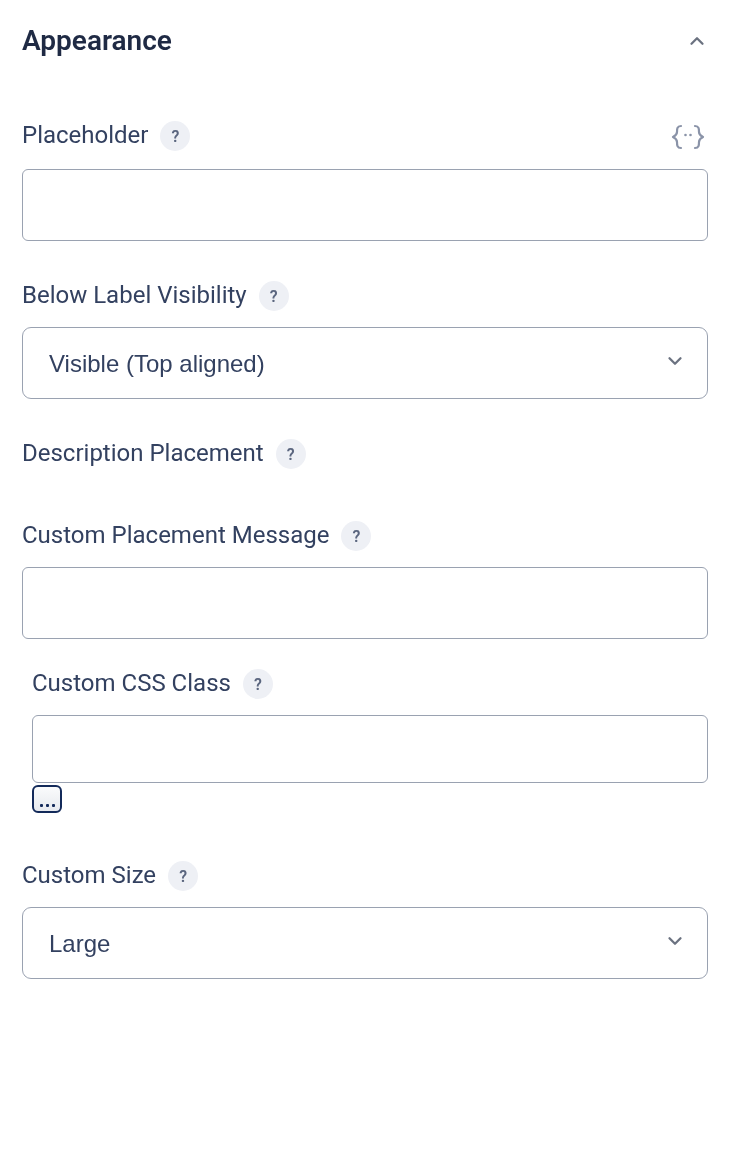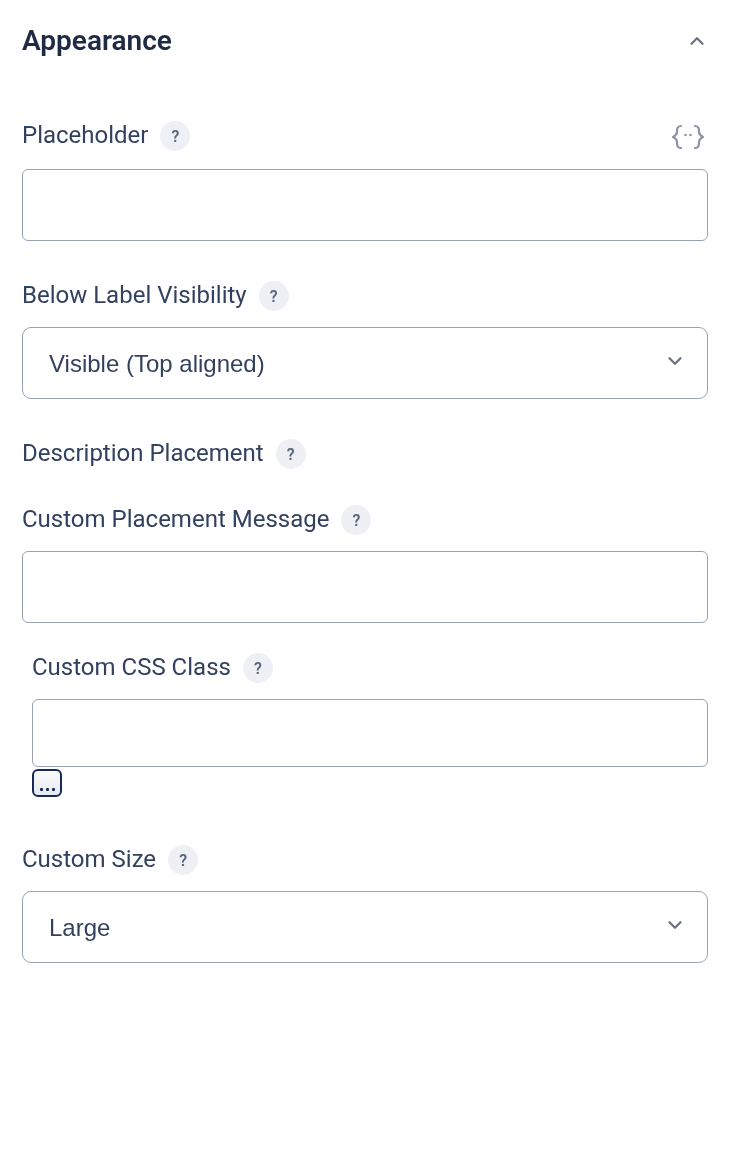--- a/index.html
+++ b/index.html
@@ -171,21 +171,21 @@
         <option>Visible (Top aligned)</option>
       </select>
       <span class="select-chevron">
         <svg width="22" height="22" viewBox="0 0 24 24" fill="none" stroke="currentColor" stroke-width="2.5" stroke-linecap="round" stroke-linejoin="round">
             <polyline points="6 9 12 15 18 9"></polyline>
           </svg>
       </span>
     </div>
   </div>
 
-  <div class="field-block" style="margin-bottom:36px;">
+  <div class="field-block" style="margin-bottom:52px;">
     <div class="field-label-row">
       <span class="field-label">Description Placement</span>
       <span class="help">?</span>
     </div>
   </div>
 
   <div class="field-block" style="margin-bottom:30px;">
     <div class="field-label-row">
       <span class="field-label">Custom Placement Message</span>
       <span class="help">?</span>

